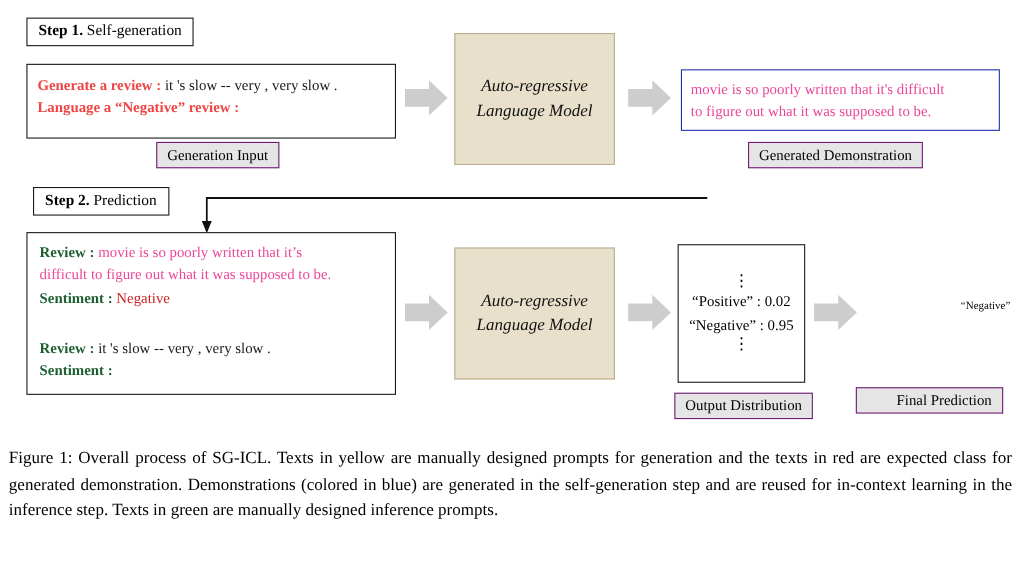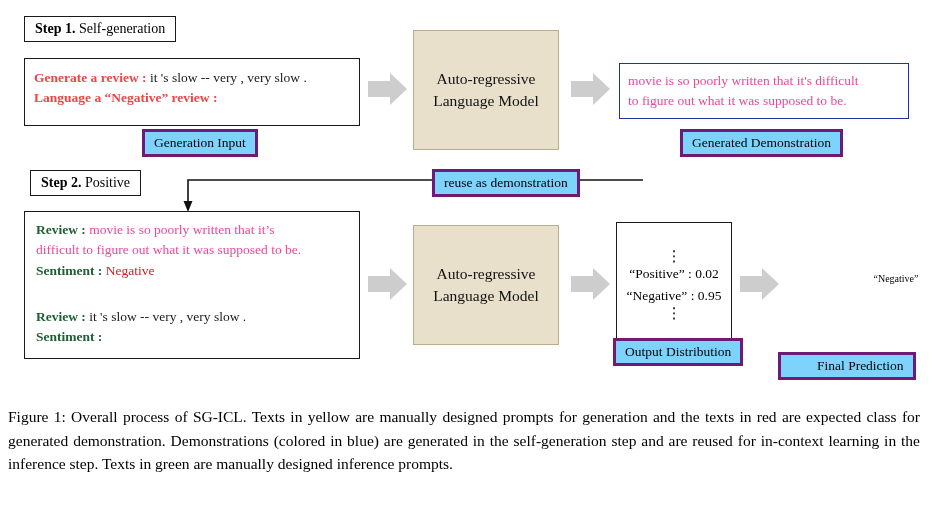--- a/index.html
+++ b/index.html
@@ -24,22 +24,22 @@
   
   .box {
     position: absolute;
     box-sizing: border-box;
     background: #ffffff;
     border: 1px solid #1a1a1a;
   }
   .label-box {
     position: absolute;
     box-sizing: border-box;
-    background: #7dd3fc;
-    border: 3px solid #701a75;
+    background: #e5e5e5;
+    border: 1px solid #701a75;
     font-size: 13.5px;
     padding: 3px 9px;
     white-space: nowrap;
     line-height: 1.15;
   }
   .step-box {
     position: absolute;
     box-sizing: border-box;
     background: #ffffff;
     border: 1px solid #1a1a1a;
@@ -56,20 +56,21 @@
     background: #e8e0cb;
     border: 1px solid #9d9madd;
     border: 1px solid #b9ad8b;
     display: flex;
     flex-direction: column;
     align-items: center;
     justify-content: center;
     font-size: 15.5px;
     line-height: 1.45;
     color: #111;
+    font-style: italic;
   }
 
   
   .c-yellow { color: #ef4444; font-weight: bold; }
   .c-black  { color: #1a1a1a; }
   .c-blue   { color: #ec4899; }
   .c-green  { color: #1d5f32; font-weight: bold; }
   .c-red    { color: #cc2222; text-align: center; }
 
   .prompt-text {
@@ -143,24 +144,23 @@
   <div class="prompt-text c-blue" style="left:628px; top:71px; width:276px;">
     <div>movie is so poorly written that it's difficult</div>
     <div>to figure out what it was supposed to be.</div>
   </div>
   <div class="label-box" style="left:680px; top:129px;">Generated Demonstration</div>
 
   <svg style="position:absolute; left:180px; top:150px; width:470px; height:62px;">
     <path d="M 463 30 L 8 30 L 8 60" stroke="#111" stroke-width="1.6" fill="none"></path>
     <polygon points="8,62 3.5,51 12.5,51" fill="#111"></polygon>
   </svg>
-  <div class="label-box" style="left:432px; top:169px;">reuse as demonstration</div>
 
   <div class="step-box" style="left:30px; top:170px;">
-    <b>Step 2.</b><span> Positive</span>
+    <b>Step 2.</b><span> Prediction</span>
   </div>
 
   <div class="box" style="left:24px; top:211px; width:336px; height:148px;"></div>
   <div class="prompt-text" style="left:36px; top:220px; width:318px;">
     <div>
       <span class="c-green">Review :</span><span class="c-blue"> movie is so poorly written that it’s</span>
     </div>
     <div class="c-blue">difficult to figure out what it was supposed to be.</div>
     <div>
       <span class="c-green">Sentiment :</span><span class="c-red"> Negative</span>
@@ -191,21 +191,21 @@
     </svg>
   </div>
 
   <div class="box" style="left:616px; top:222px; width:116px; height:126px;"></div>
   <div style="position:absolute; left:616px; top:222px; width:116px; height:126px; display:flex; flex-direction:column; align-items:center; justify-content:center; font-size:13.5px; line-height:1.6;">
     <div class="dots">⋮</div>
     <div>“Positive” : 0.02</div>
     <div>“Negative” : 0.95</div>
     <div class="dots">⋮</div>
   </div>
-  <div class="label-box" style="left:613px; top:338px;">Output Distribution</div>
+  <div class="label-box" style="left:613px; top:357px;">Output Distribution</div>
 
   <div class="arrow" style="left:740px; top:267px;">
     <svg width="40" height="34" viewBox="0 0 40 34">
       <polygon points="0,9 22,9 22,1 39,17 22,33 22,25 0,25" fill="#cdcdcd"></polygon>
     </svg>
   </div>
 
   <div style="position:absolute; left:836px; top:273px; width:120px; text-align:center; font-size:10px;">“Negative”</div>
   <div class="label-box" style="left:778px; top:352px;padding-left:36px;">Final Prediction</div>
 

